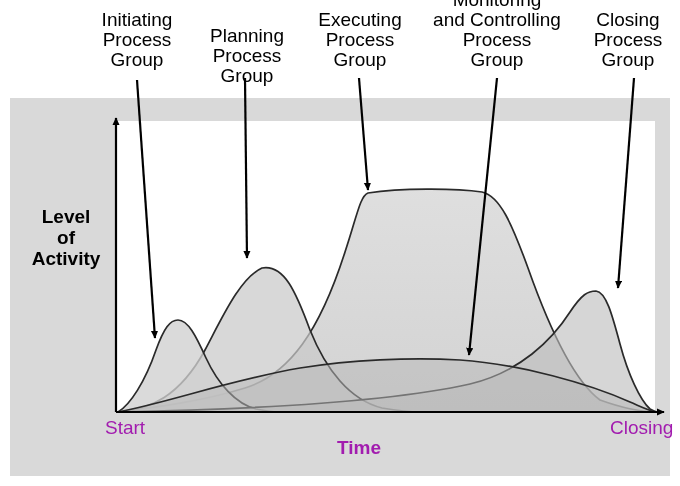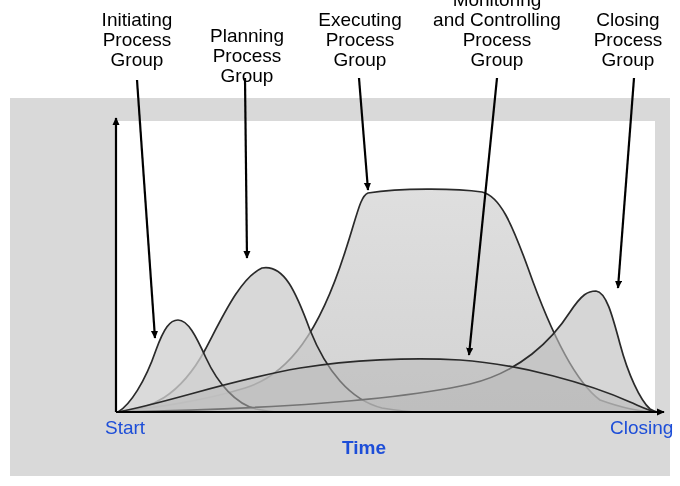--- a/index.html
+++ b/index.html
@@ -38,21 +38,21 @@
     line-height: 20px;
     color: #000000;
     font-family: "Liberation Sans", sans-serif;
     white-space: pre-line;
     font-weight: 400;
   }
   .axis-label {
     position: absolute;
     font-size: 19px;
     line-height: 20px;
-    color: #1d4ed8;
+    color: #a21caf;
     font-weight: 400;
   }
   .axis-label.bold {
     font-weight: bold;
   }
   .level-label {
     position: absolute;
     left: 14px;
     top: 206px;
     width: 104px;
@@ -72,20 +72,23 @@
   }
 </style>
 </head>
 <body>
 
 <div id="root">
 
   <div class="gray-panel"></div>
   <div class="white-plot"></div>
 
+  <div class="level-label">Level
+of
+Activity</div>
 
   <div class="group-label" style="left:95px; top:10px; width:84px;">Initiating
 Process
 Group</div>
 
   <div class="group-label" style="left:203px; top:26px; width:88px;">Planning
 Process
 Group</div>
 
   <div class="group-label" style="left:313px; top:10px; width:94px;">Executing
@@ -98,21 +101,21 @@
 Group</div>
 
   <div class="group-label" style="left:588px; top:10px; width:80px;">Closing
 Process
 Group</div>
 
   <div class="axis-label" style="left:105px; top:418px;">Start</div>
 
   <div class="axis-label" style="left:610px; top:418px;">Closing</div>
 
-  <div class="axis-label bold" style="left:332px; top:438px; width:54px; text-align:right;">Time</div>
+  <div class="axis-label bold" style="left:332px; top:438px; width:54px; text-align:center;">Time</div>
 
   <svg class="overlay" viewBox="0 0 680 486">
     <defs>
       <marker id="arrowhead" markerWidth="9" markerHeight="9" refX="7.2" refY="3.6" orient="auto" markerUnits="userSpaceOnUse">
         <path d="M0,0 L8,3.6 L0,7.2 Z" fill="#000000"></path>
       </marker>
       <linearGradient id="gradLight" x1="0" y1="0" x2="0" y2="1">
         <stop offset="0%" stop-color="#dcdcdc"></stop>
         <stop offset="100%" stop-color="#cfcfcf"></stop>
       </linearGradient>

